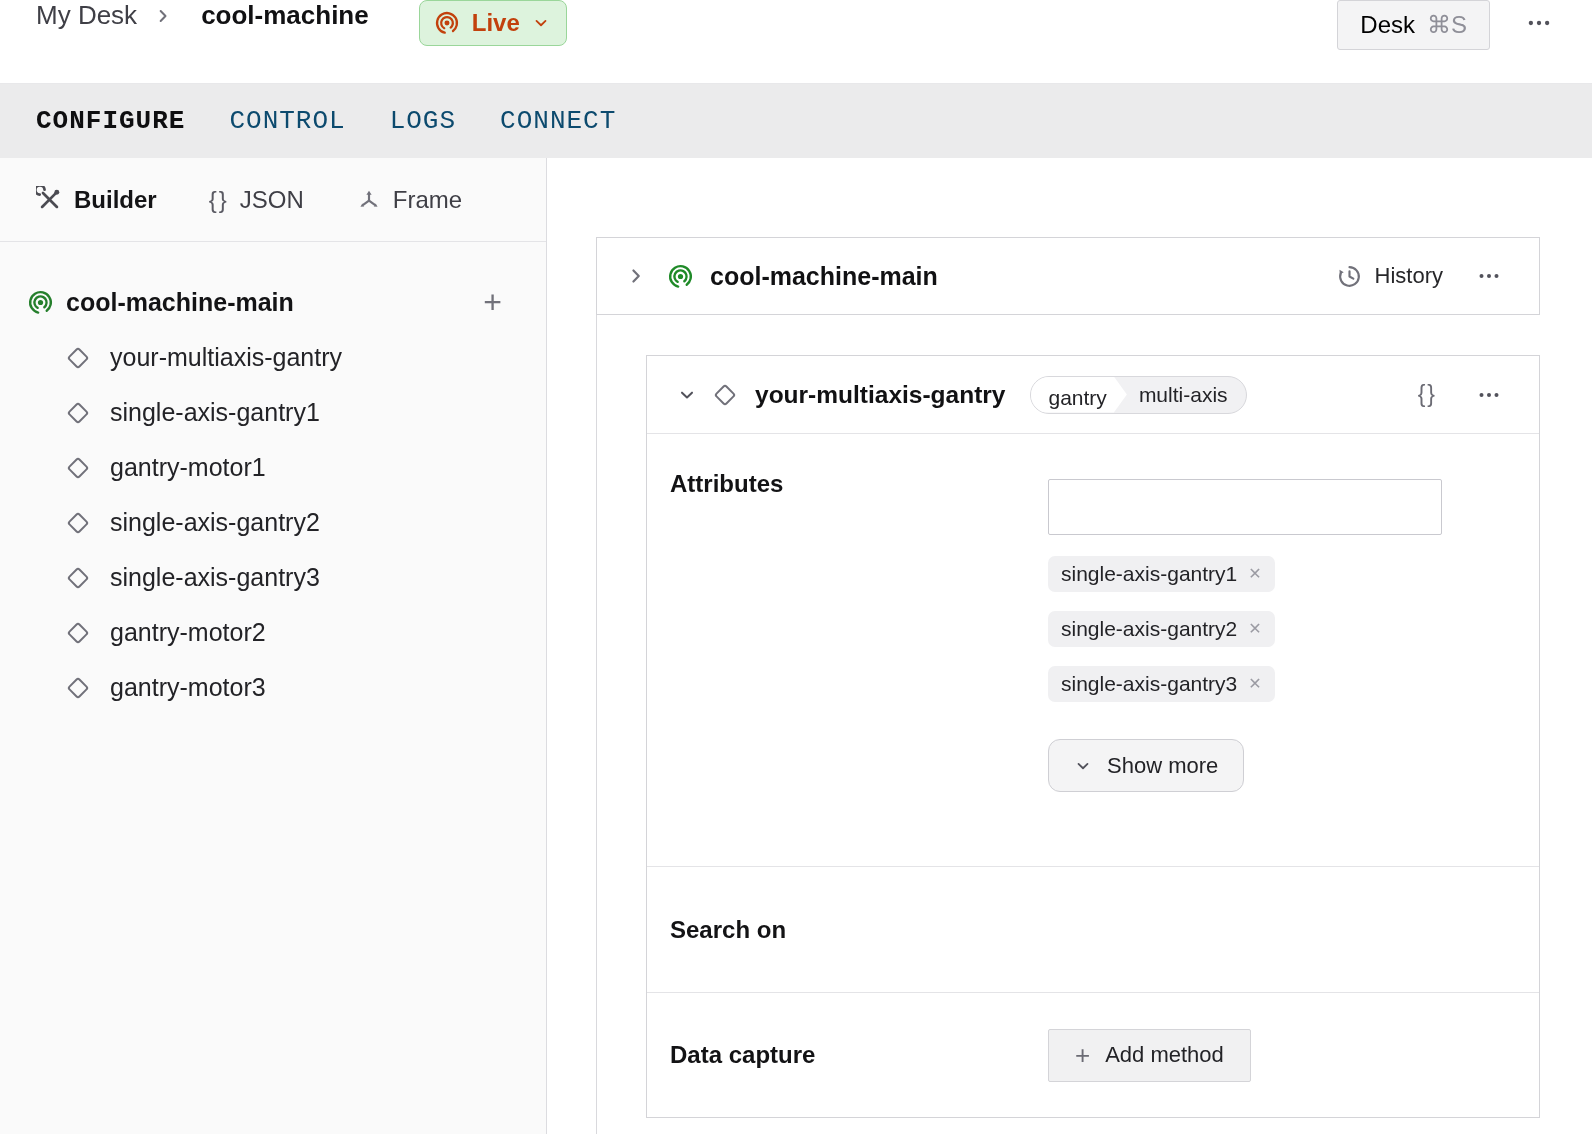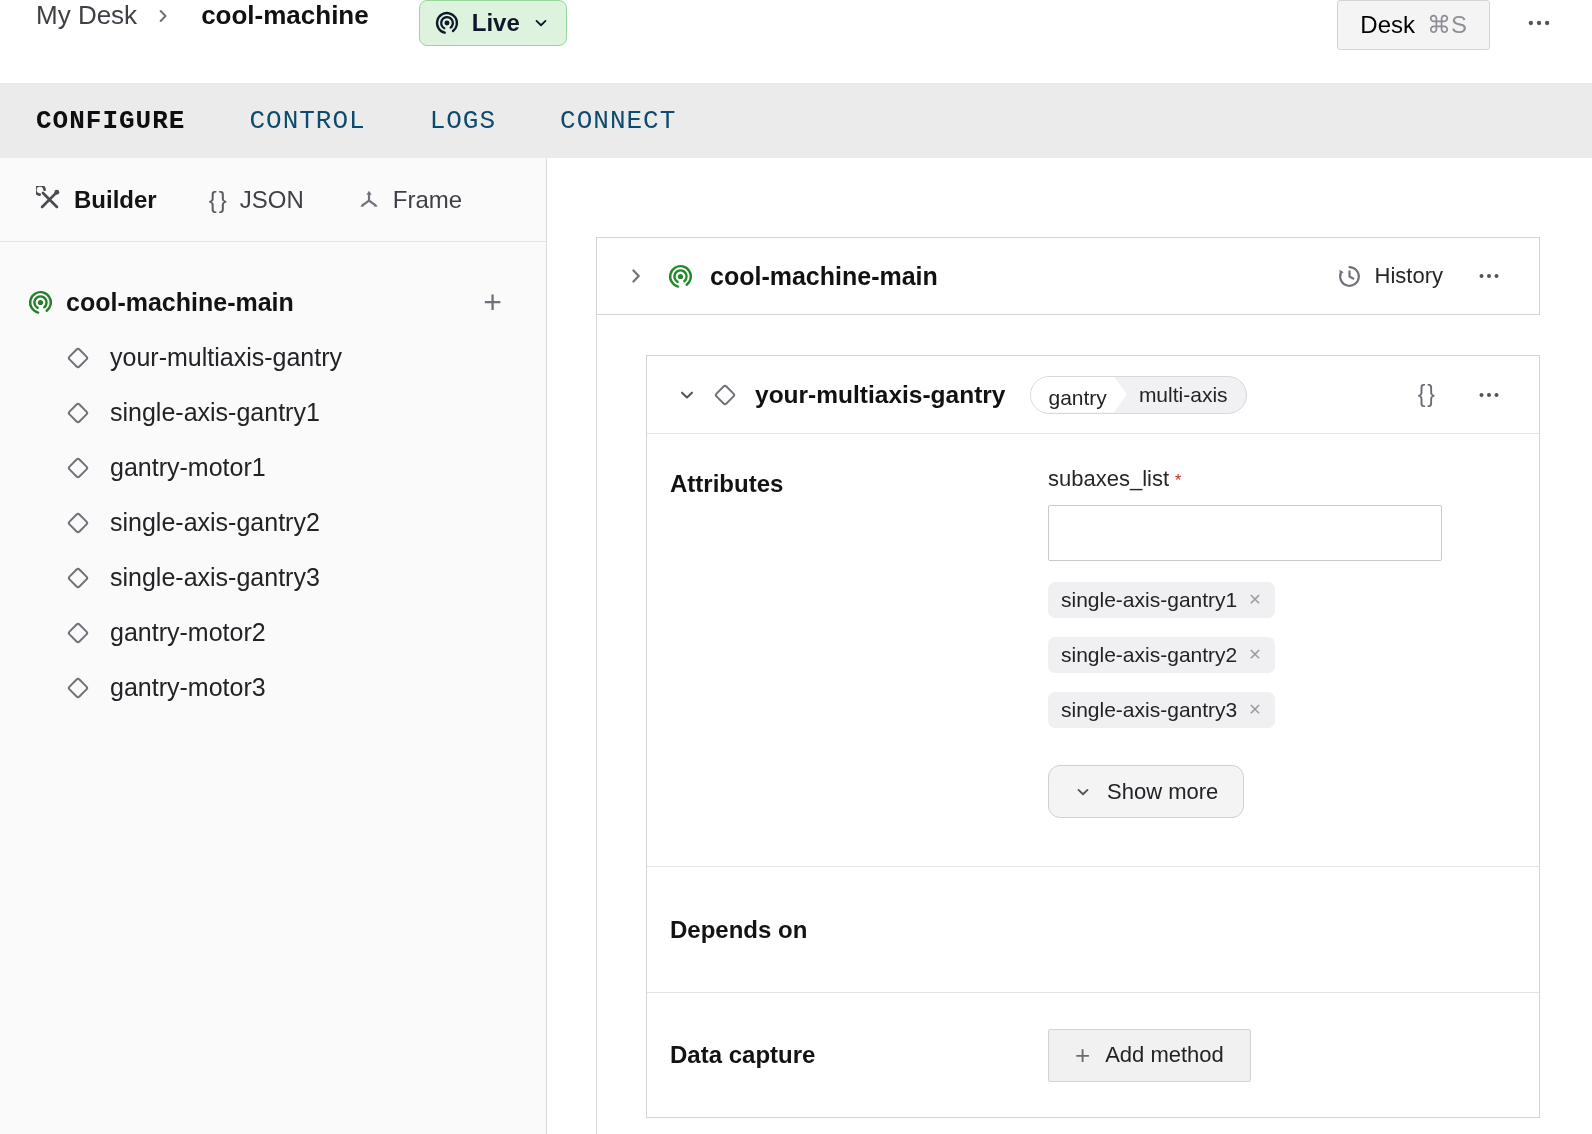--- a/index.html
+++ b/index.html
@@ -13,34 +13,34 @@
     height:84px; display:flex; align-items:flex-start;
     padding:0 30px 0 36px; border-bottom:1px solid #e8e8ea; background:#fff;
   }
   .breadcrumb { display:flex; align-items:center; gap:16px; font-size:26px; }
   .crumb-parent { color:#3f3f46; cursor:pointer; }
   .crumb-current { font-weight:bold; color:#111113;margin-left:12px; }
   .crumb-sep { color:#71717a; display:flex; }
   .live-badge {
     margin-left:50px; height:46px; display:flex; align-items:center; gap:12px;
     padding:0 16px 0 14px; border:1px solid #9ad69a; background:#ddf3dd;
-    border-radius:8px; color:#0f172a; font-size:24px; font-weight:bold; cursor:pointer;
+    border-radius:8px; color:#c2410c; font-size:24px; font-weight:bold; cursor:pointer;
   }
   .header-spacer { flex:1; }
   .save-btn {
     height:50px; display:flex; align-items:center; gap:12px; padding:0 22px;
     background:#f4f4f5; border:1px solid #d4d4d8; border-radius:3px;
     font-size:24px; cursor:pointer;
   }
   .save-shortcut { color:#8f8f98; }
   .dots-btn { margin-left:26px; padding:10px; cursor:pointer; display:flex; }
   
   .tabbar {
     height:74px; background:#ebebec; display:flex; align-items:center;
-    padding:0 36px; gap:64px;
+    padding:0 36px; gap:44px;
     font-family:"Liberation Mono", monospace; font-size:26px; letter-spacing:1px;
   }
   .tab { color:#0c4a6e; cursor:pointer; }
   .tab.active { color:#0e0e10; font-weight:bold; }
   
   .body { display:flex; height:976px; }
   .sidebar {
     width:547px; background:#fafafa; border-right:1px solid #dcdce0;
     display:flex; flex-direction:column;
   }
@@ -338,23 +338,20 @@
           <span class="dots-btn" style="color:#52525b">
             <svg width="24" height="24" viewBox="0 0 24 24">
                 <use href="#dots-h"></use>
               </svg>
           </span>
         </div>
 
         <div class="section sec-attributes">
           <div class="section-label">Attributes</div>
           <div class="section-col">
-            <div>
-              <span class="field-label">subaxes_list</span><span class="req">*</span>
-            </div>
             <input class="attr-input" type="text" value="" style="">
             <div class="chips">
               <span class="chip">
                 <span>single-axis-gantry1</span>
                 <span class="chip-x">✕</span>
               </span>
               <span class="chip">
                 <span>single-axis-gantry2</span>
                 <span class="chip-x">✕</span>
               </span>
@@ -368,21 +365,21 @@
                 <svg width="18" height="18" viewBox="0 0 24 24">
                     <use href="#chev-down"></use>
                   </svg>
               </span>
               <span>Show more</span>
             </button>
           </div>
         </div>
 
         <div class="section sec-depends">
-          <div class="section-label">Depends on</div>
+          <div class="section-label">Search on</div>
         </div>
 
         <div class="section sec-capture">
           <div class="section-label">Data capture</div>
           <div class="section-col">
             <button class="add-method-btn">
               <span class="plus-glyph">+</span>
               <span>Add method</span>
             </button>
           </div>

